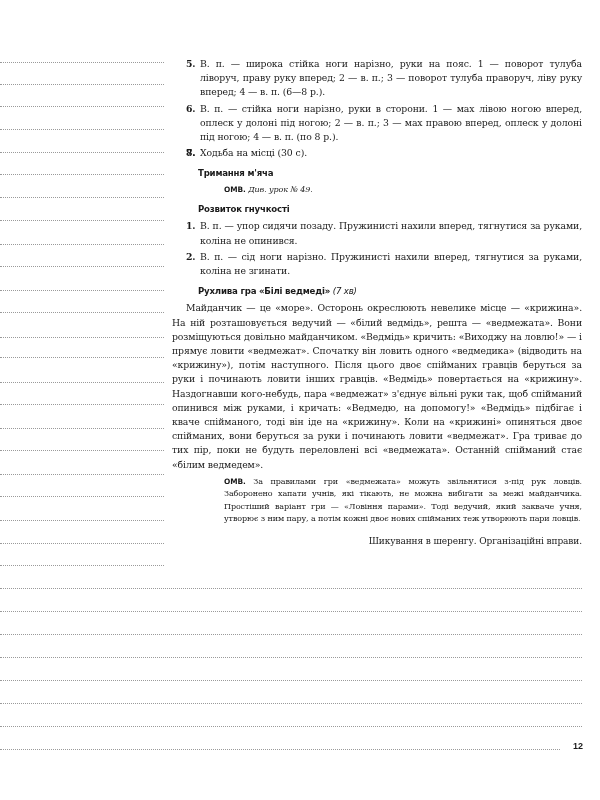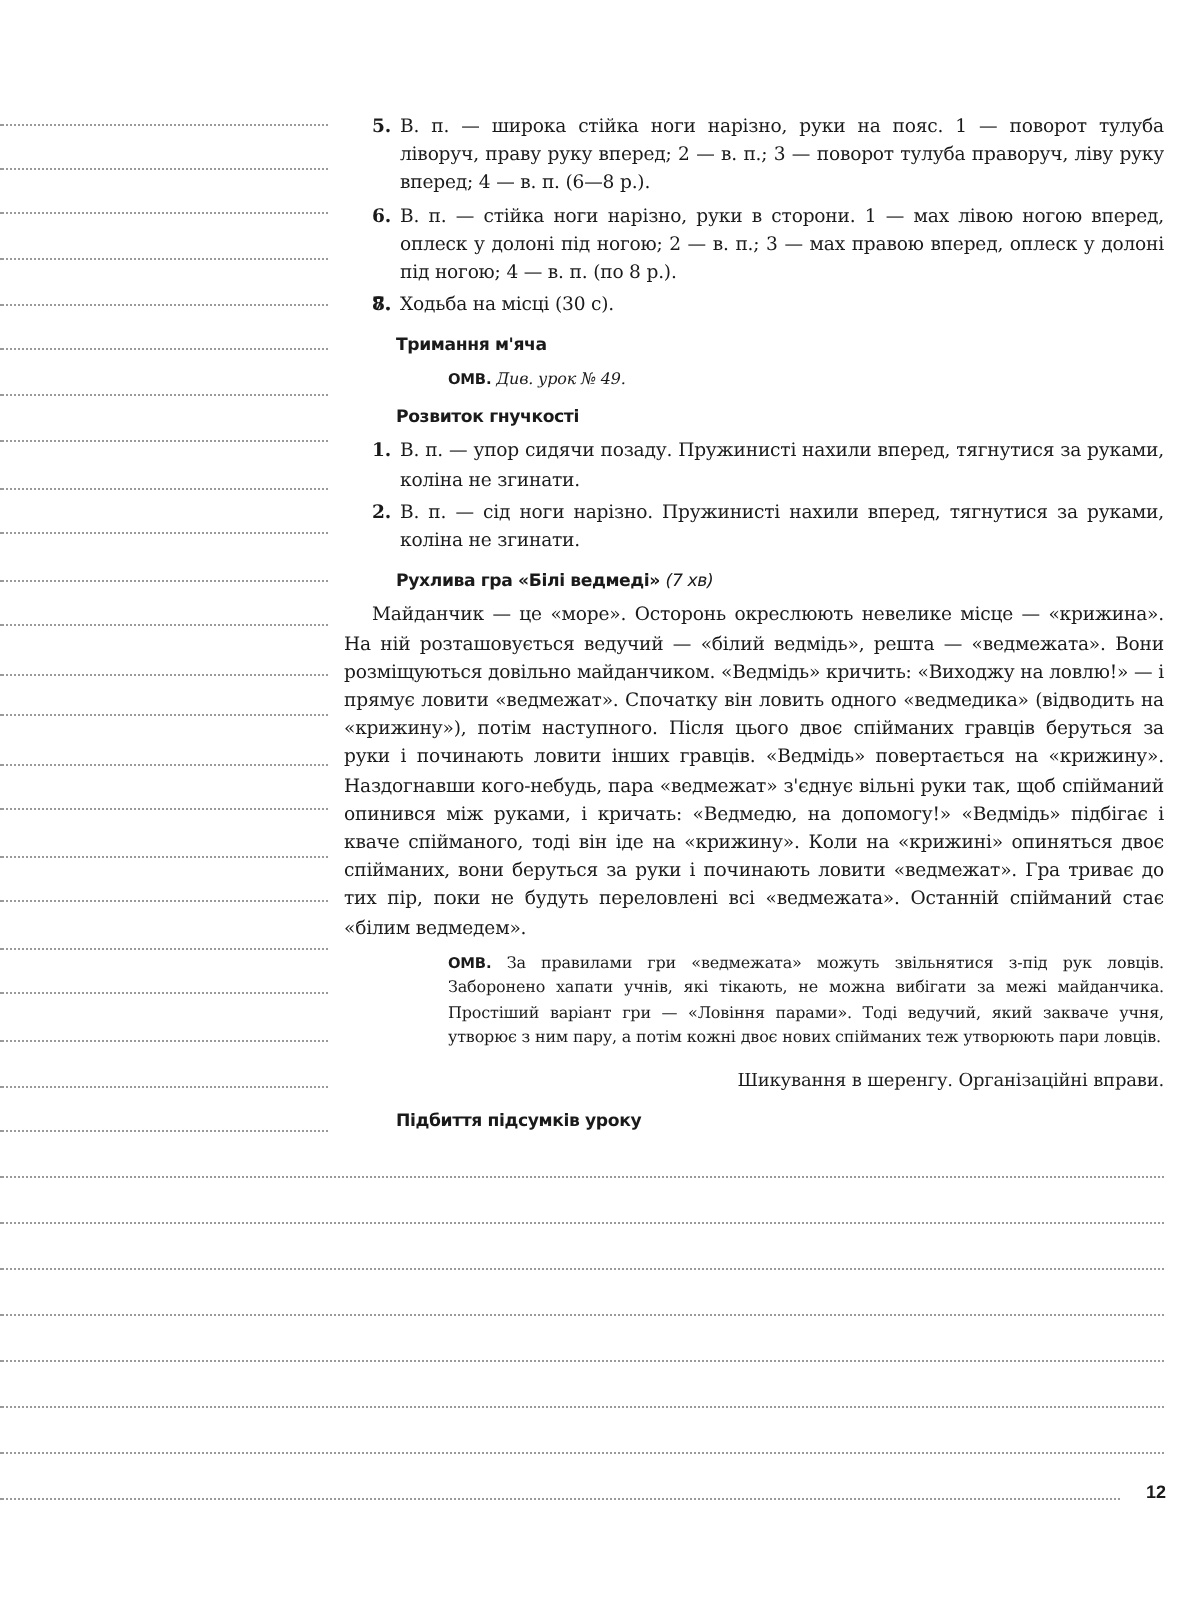--- a/index.html
+++ b/index.html
@@ -100,33 +100,32 @@
 
   <div class="heading">Тримання м'яча</div>
   <div class="note">
     <span class="tag">ОМВ.</span>
     <em>Див. урок № 49.</em>
   </div>
 
   <div class="heading">Розвиток гнучкості</div>
   <div class="item">
     <span class="num">1.</span>
-    <span>В. п. — упор сидячи позаду. Пружинисті нахили вперед, тягнутися за руками, коліна не згинати.</span>
+    <span>В. п. — упор сидячи позаду. Пружинисті нахили вперед, тягнутися за руками, коліна не опинився.</span>
   </div>
   <div class="item">
     <span class="num">2.</span>
     <span>В. п. — сід ноги нарізно. Пружинисті нахили вперед, тягнутися за руками, коліна не згинати.</span>
   </div>
 
   <div class="heading">
     <span>Рухлива гра «Білі ведмеді»</span>
     <em>(7 хв)</em>
   </div>
   <div class="para" style="margin-left:-14px;">Майданчик — це «море». Осторонь окреслюють невелике місце — «крижина». На ній розташовується ведучий — «білий ведмідь», решта — «ведмежата». Вони розміщуються довільно майданчиком. «Ведмідь» кричить: «Виходжу на ловлю!» — і прямує ловити «ведмежат». Спочатку він ловить одного «ведмедика» (відводить на «крижину»), потім наступного. Після цього двоє спійманих гравців беруться за руки і починають ловити інших гравців. «Ведмідь» повертається на «крижину». Наздогнавши кого-небудь, пара «ведмежат» з'єднує вільні руки так, щоб спійманий опинився між руками, і кричать: «Ведмедю, на допомогу!» «Ведмідь» підбігає і кваче спійманого, тоді він іде на «крижину». Коли на «крижині» опиняться двоє спійманих, вони беруться за руки і починають ловити «ведмежат». Гра триває до тих пір, поки не будуть переловлені всі «ведмежата». Останній спійманий стає «білим ведмедем».</div>
   <div class="note">
     <span class="tag">ОМВ.</span>
     <span>За правилами гри «ведмежата» можуть звільнятися з-під рук ловців. Заборонено хапати учнів, які тікають, не можна вибігати за межі майданчика. Простіший варіант гри — «Ловіння парами». Тоді ведучий, який закваче учня, утворює з ним пару, а потім кожні двоє нових спійманих теж утворюють пари ловців.</span>
   </div>
   <div class="plain">Шикування в шеренгу. Організаційні вправи.</div>
-  <div class="heading">Підбиття підсумків уроку</div>
 </div>
 
 <div class="page-number">12</div>
 
 </body></html>

